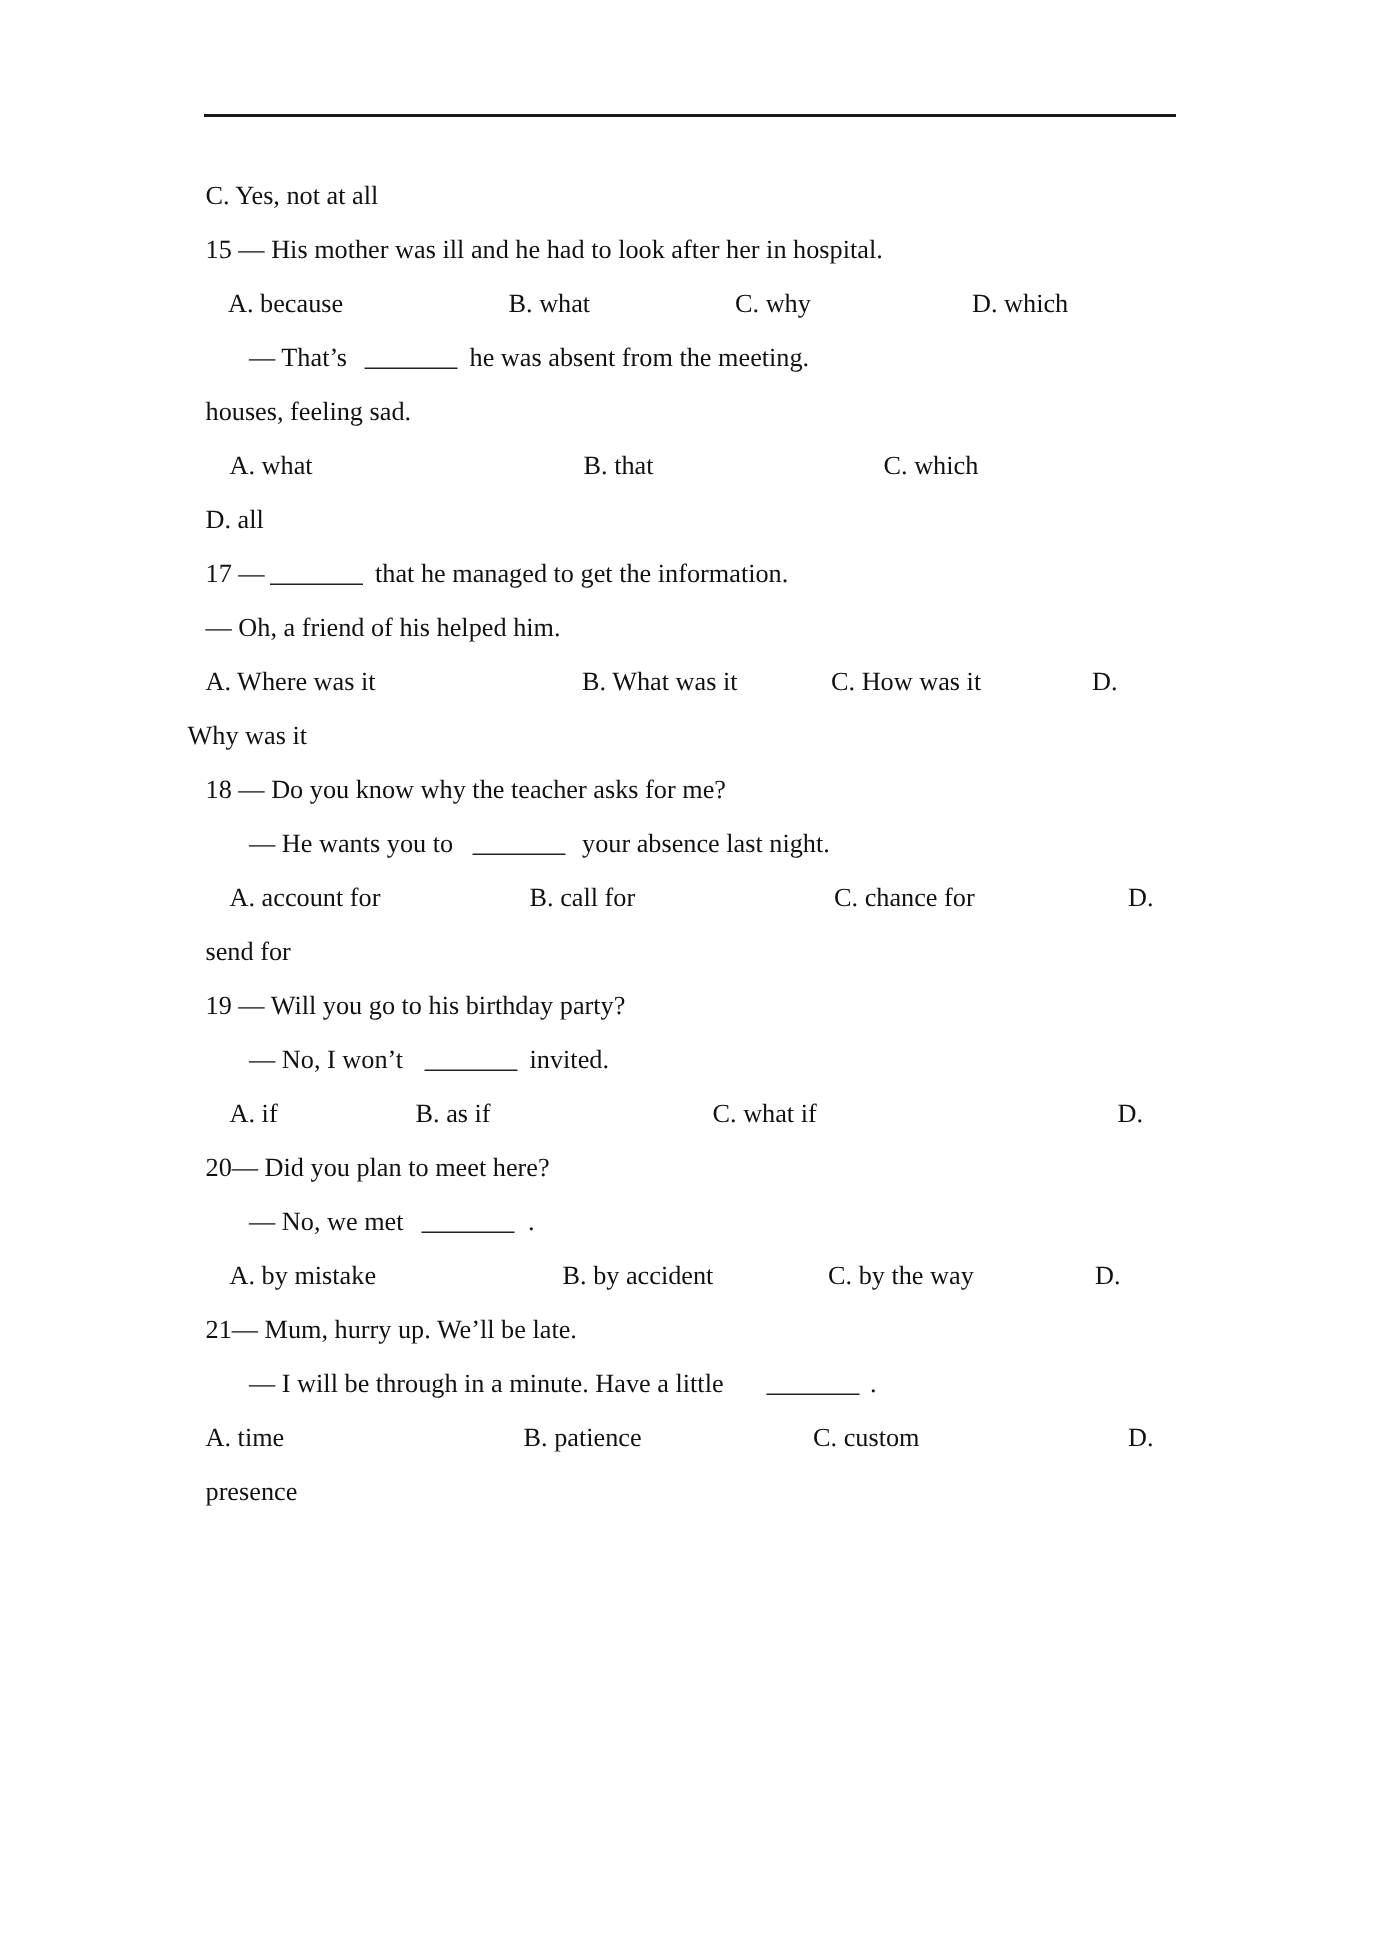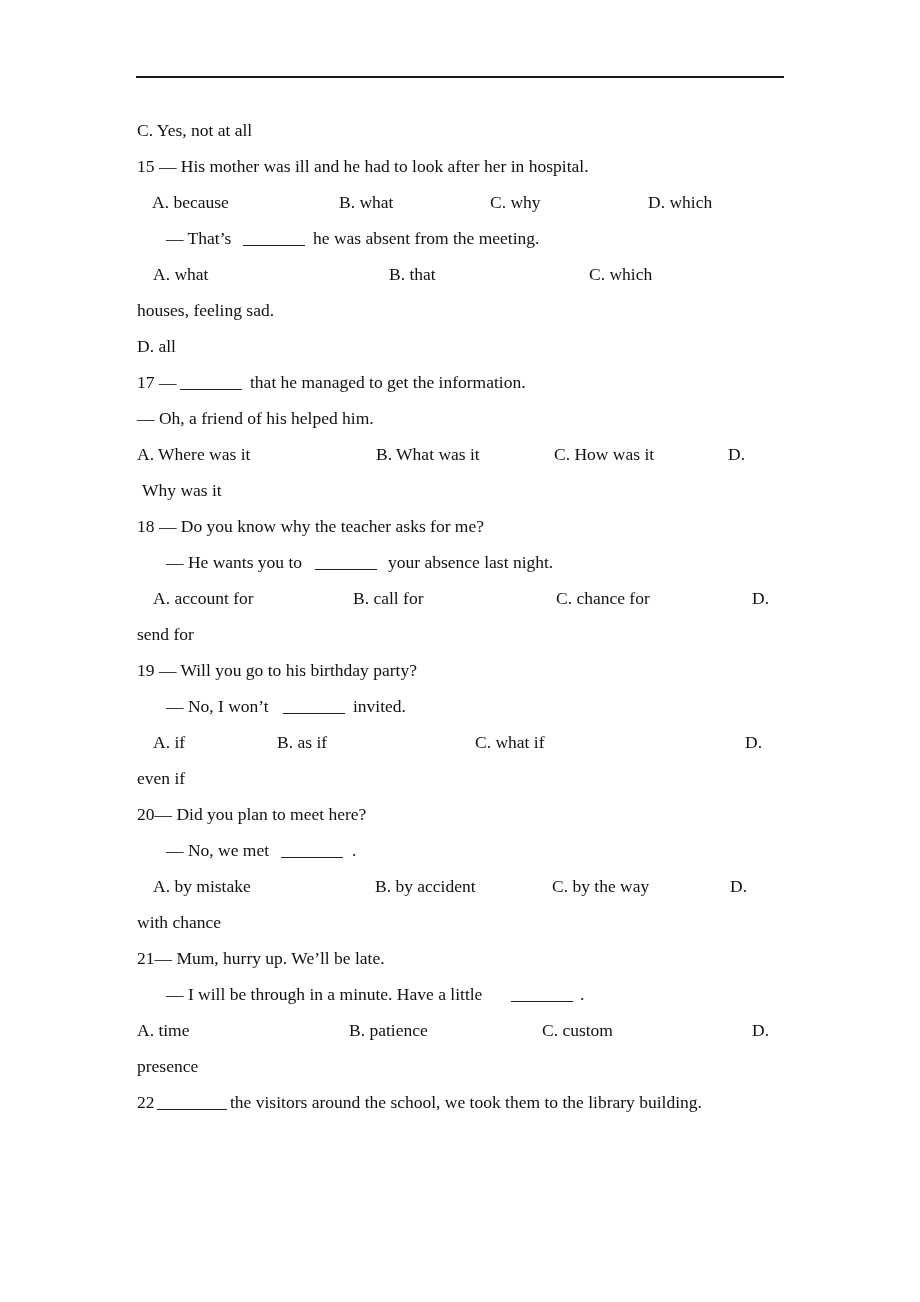--- a/index.html
+++ b/index.html
@@ -69,46 +69,46 @@
         <span class="seg" style="left: 339px;">B. what</span>
         <span class="seg" style="left: 490px;">C. why</span>
         <span class="seg" style="left: 648px;">D. which</span>
       </div>
       <div class="line">
         <span class="seg" style="left: 166px;">— That’s </span>
         <span class="seg" style="left: 243px;"><span class="blank b-med"></span></span>
         <span class="seg" style="left: 313px;">he was absent from the meeting.</span>
       </div>
       <div class="line">
+        <span class="seg" style="left: 137px;">houses, feeling sad.</span>
+      </div>
+      <div class="line">
         <span class="seg" style="left: 153px;">A. what</span>
         <span class="seg" style="left: 389px;">B. that</span>
         <span class="seg" style="left: 589px;">C. which</span>
-      </div>
-      <div class="line">
-        <span class="seg" style="left: 137px;">houses, feeling sad.</span>
       </div>
       <div class="line">
         <span class="seg" style="left: 137px;">D. all</span>
       </div>
       <div class="line">
         <span class="seg" style="left: 137px;">17 — </span>
         <span class="seg" style="left: 180px;"><span class="blank b-med"></span></span>
         <span class="seg" style="left: 250px;">that he managed to get the information.</span>
       </div>
       <div class="line">
         <span class="seg" style="left: 137px;">— Oh, a friend of his helped him.</span>
       </div>
       <div class="line">
         <span class="seg" style="left: 137px;">A. Where was it</span>
-        <span class="seg" style="left: 376px;">B. What was it</span>
+        <span class="seg" style="left: 388px;">B. What was it</span>
         <span class="seg" style="left: 554px;">C. How was it</span>
         <span class="seg" style="left: 728px;">D.</span>
       </div>
       <div class="line">
-        <span class="seg" style="left: 142px;">Why was it</span>
+        <span class="seg" style="left: 125px;">Why was it</span>
       </div>
       <div class="line">
         <span class="seg" style="left: 137px;">18 — Do you know why the teacher asks for me?</span>
       </div>
       <div class="line">
         <span class="seg" style="left: 166px;">— He wants you to </span>
         <span class="seg" style="left: 315px;"><span class="blank b-med"></span></span>
         <span class="seg" style="left: 388px;">your absence last night.</span>
       </div>
       <div class="line">
@@ -128,55 +128,44 @@
         <span class="seg" style="left: 283px;"><span class="blank b-med"></span></span>
         <span class="seg" style="left: 353px;">invited.</span>
       </div>
       <div class="line">
         <span class="seg" style="left: 153px;">A. if</span>
         <span class="seg" style="left: 277px;">B. as if</span>
         <span class="seg" style="left: 475px;">C. what if</span>
         <span class="seg" style="left: 745px;">D.</span>
       </div>
       <div class="line">
-        <span class="seg" style="left: 137px;">even if</span>
-      </div>
-      <div class="line">
         <span class="seg" style="left: 137px;">20— Did you plan to meet here?</span>
       </div>
       <div class="line">
         <span class="seg" style="left: 166px; text-align: right;">— No, we met </span>
         <span class="seg" style="left: 281px;"><span class="blank b-med"></span></span>
         <span class="seg" style="left: 352px;">.</span>
       </div>
       <div class="line">
         <span class="seg" style="left: 153px;">A. by mistake</span>
         <span class="seg" style="left: 375px;">B. by accident</span>
         <span class="seg" style="left: 552px;">C. by the way</span>
         <span class="seg" style="left: 730px;">D.</span>
-      </div>
-      <div class="line">
-        <span class="seg" style="left: 137px;">with chance</span>
       </div>
       <div class="line">
         <span class="seg" style="left: 137px;">21— Mum, hurry up. We’ll be late.</span>
       </div>
       <div class="line">
         <span class="seg" style="left: 166px;">— I will be through in a minute. Have a little </span>
         <span class="seg" style="left: 511px;"><span class="blank b-med"></span></span>
         <span class="seg" style="left: 580px;">.</span>
       </div>
       <div class="line">
         <span class="seg" style="left: 137px;">A. time</span>
         <span class="seg" style="left: 349px;">B. patience</span>
         <span class="seg" style="left: 542px;">C. custom</span>
         <span class="seg" style="left: 752px;">D.</span>
       </div>
       <div class="line">
         <span class="seg" style="left: 137px;">presence</span>
       </div>
-      <div class="line">
-        <span class="seg" style="left: 137px;">22</span>
-        <span class="seg" style="left: 157px;"><span class="blank b-long"></span></span>
-        <span class="seg" style="left: 230px;">the visitors around the school, we took them to the library building.</span>
-      </div>
     </div>
 </div>
 
 </body></html>

